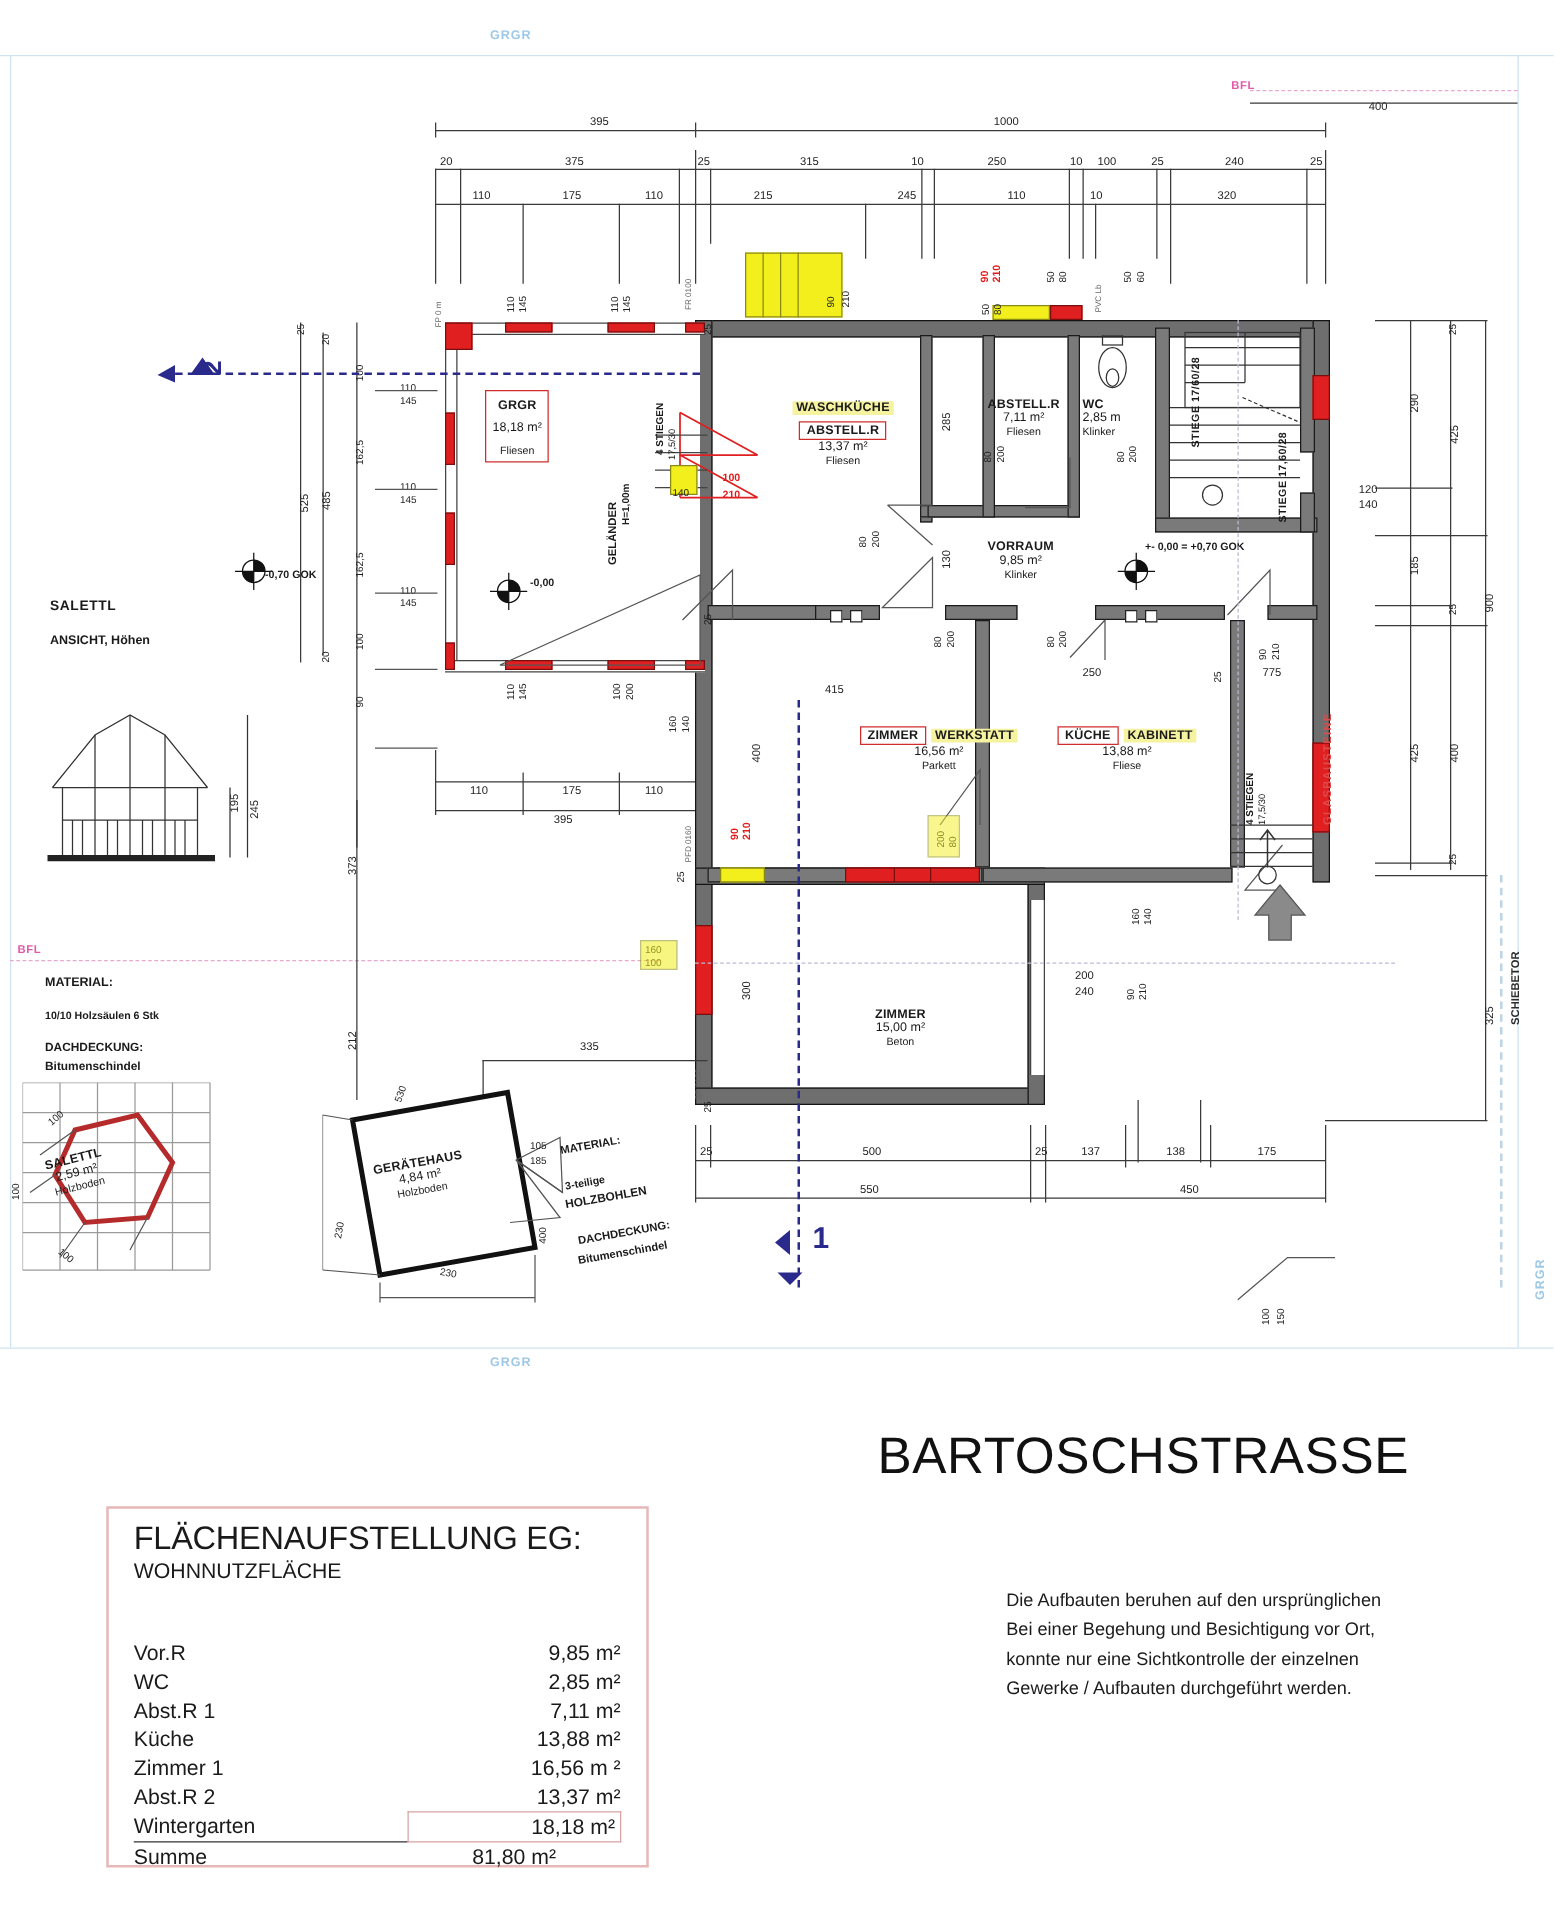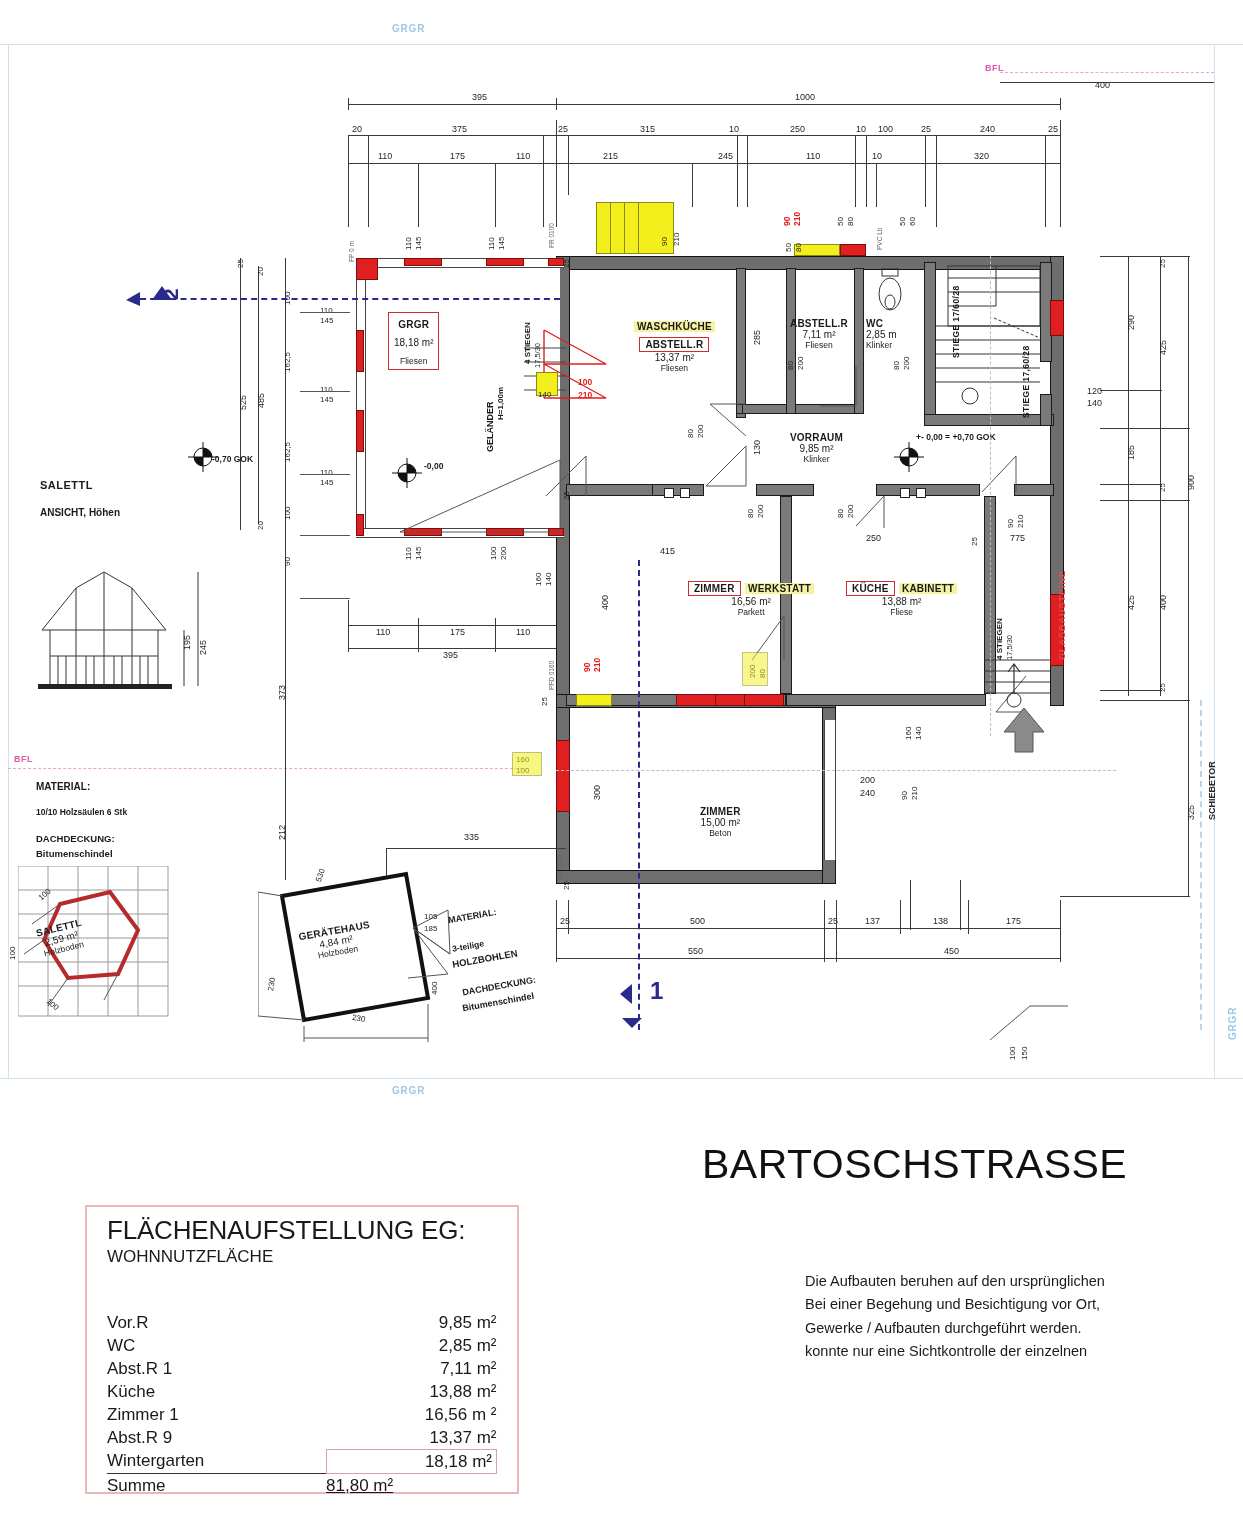--- a/index.html
+++ b/index.html
@@ -596,22 +596,22 @@
 <div class="smalldim rot90" style="left:1020px;top:1060px;">150</div>
 <svg class="abs" style="left:990px;top:1000px;width:80px;height:60px;">
   <path d="M0,40 L40,6 L78,6" stroke="#555" fill="none" stroke-width="1"></path>
 </svg>
 
 <div class="t" style="left:702px;top:1143px;font-size:41px;letter-spacing:.5px;color:#111;">BARTOSCHSTRASSE</div>
 
 <div class="abs" style="left:805px;top:1270px;width:400px;font-size:14.5px;line-height:1.62;color:#1b1b1b;">
   <div>Die Aufbauten beruhen auf den ursprünglichen</div>
   <div>Bei einer Begehung und Besichtigung vor Ort,</div>
+  <div>konnte nur eine Sichtkontrolle der einzelnen</div>
   <div>Gewerke / Aufbauten durchgeführt werden.</div>
-  <div>konnte nur eine Sichtkontrolle der einzelnen</div>
 </div>
 
 <div class="abs" style="left:85px;top:1205px;width:430px;height:285px;border:2px solid #e8b7b7;background:#fff;">
   <div style="position:absolute;left:20px;top:8px;font-size:26px;letter-spacing:-.2px;">FLÄCHENAUFSTELLUNG EG:</div>
   <div style="position:absolute;left:20px;top:40px;font-size:17px;">WOHNNUTZFLÄCHE</div>
   <table class="area" style="position:absolute;left:20px;top:80px;width:390px;font-size:17px;">
     <tbody>
       <tr>
         <td style="padding:1.5px 0;">Vor.R</td>
         <td style="text-align:right;padding:1.5px 0;">9,85 m²</td>
@@ -626,26 +626,26 @@
       </tr>
       <tr>
         <td style="padding:1.5px 0;">Küche</td>
         <td style="text-align:right;padding:1.5px 0;">13,88 m²</td>
       </tr>
       <tr>
         <td style="padding:1.5px 0;">Zimmer 1</td>
         <td style="text-align:right;padding:1.5px 0;">16,56 m ²</td>
       </tr>
       <tr>
-        <td style="padding:1.5px 0;">Abst.R 9</td>
+        <td style="padding:1.5px 0;">Abst.R 2</td>
         <td style="text-align:right;padding:1.5px 0;">13,37 m²</td>
       </tr>
       <tr>
         <td style="padding:1.5px 0;">Wintergarten</td>
         <td style="text-align:right;padding:1.5px 4px;border:1.5px solid #d9a3a3;">18,18 m²</td>
       </tr>
       <tr>
         <td style="padding:2px 0;border-top:1.5px solid #333;">Summe</td>
-        <td style="text-align:left;padding:2px 0;border-top:1.5px solid #333;text-decoration:underline;">81,80 m²</td>
+        <td style="text-align:center;padding:2px 0;border-top:1.5px solid #333;">81,80 m²</td>
       </tr>
     </tbody>
   </table>
 </div>
 
 </body></html>

